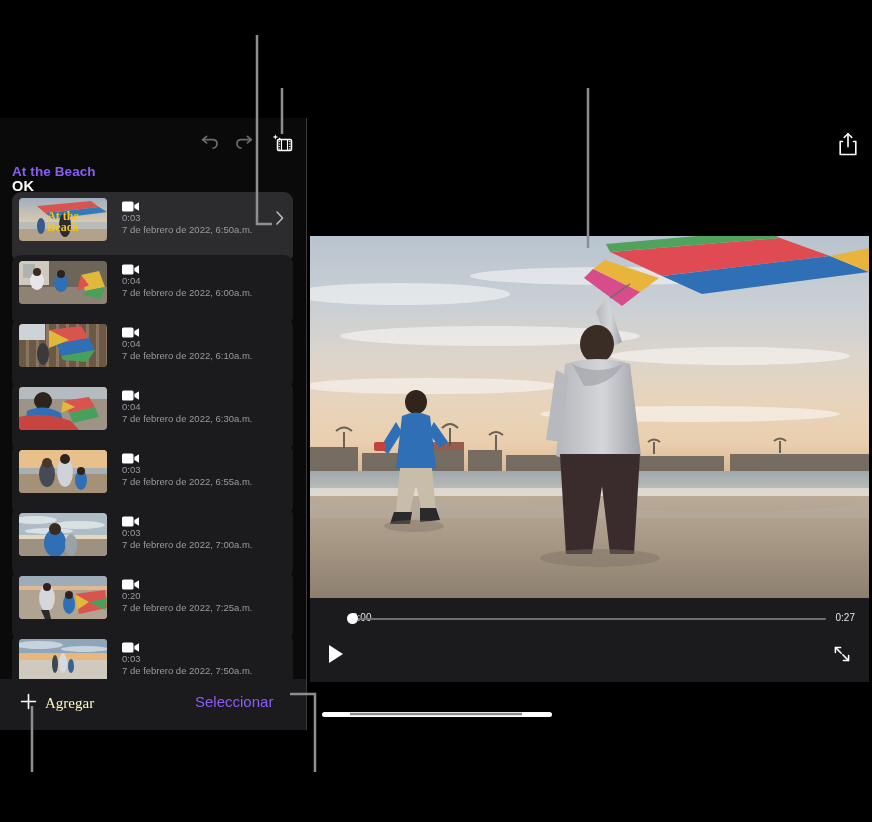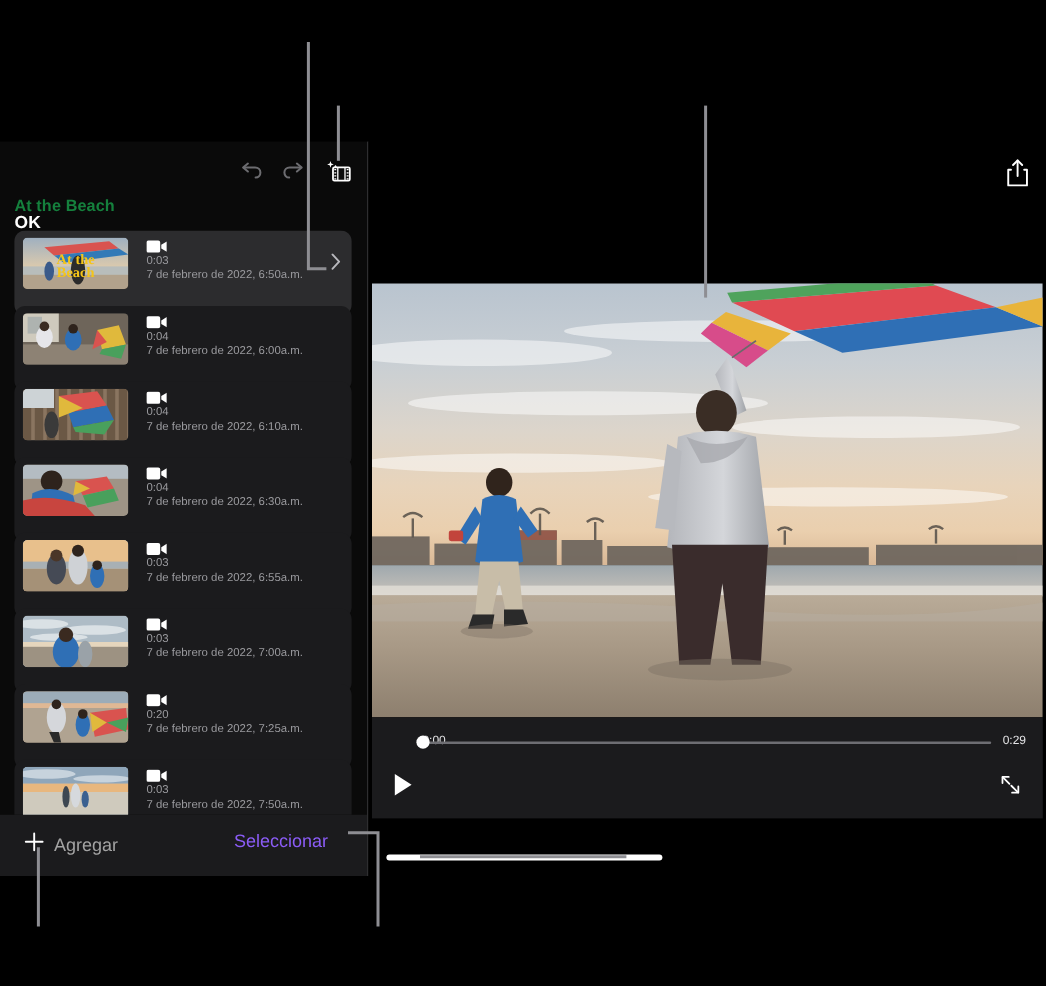--- a/index.html
+++ b/index.html
@@ -75,21 +75,21 @@
   #redo-button { left: 232px; }
   #add-media-button { left: 269px; }
 
   
   #project-title {
     position: absolute;
     left: 12px;
     top: 46px;
     font-size: 13.5px;
     font-weight: 700;
-    color: #15803d;
+    color: #8b5cf6;
     letter-spacing: 0.1px;
   }
 
   
   #clip-list {
     position: absolute;
     left: 0;
     top: 74px;
     width: 306px;
     height: 487px;
@@ -159,21 +159,22 @@
     position: absolute;
     left: 20px;
     top: 14px;
     display: flex;
     align-items: center;
     gap: 8px;
     cursor: pointer;
   }
   #agregar-label {
     font-size: 15px;
-    color: #a3a3a3;
+    color: #fef9c3;
+    font-family: Liberation Serif, serif;
   }
   #seleccionar-button {
     position: absolute;
     left: 195px;
     top: 14px;
     font-size: 15px;
     color: #8b5cf6;
     cursor: pointer;
   }
 
@@ -734,21 +735,21 @@
         <ellipse cx="290" cy="322" rx="60" ry="9" fill="#7d7063" opacity="0.45"></ellipse>
         <ellipse cx="104" cy="290" rx="30" ry="6" fill="#7d7063" opacity="0.4"></ellipse>
       </svg>
     </div>
 
     <div id="player-controls">
       <div id="scrubber-row">
         <div id="time-current">0:00</div>
         <div id="scrub-track"></div>
         <div id="scrub-knob" style="left: 36.5px;"></div>
-        <div id="time-total">0:29</div>
+        <div id="time-total">0:27</div>
       </div>
 
       <div id="play-button">
         <svg viewBox="0 0 18 20">
             <path d="M2 1 L16 10 L2 19 Z" fill="#ffffff"></path>
           </svg>
       </div>
 
       <div id="fullscreen-button">
         <svg viewBox="0 0 18 18" fill="none">

